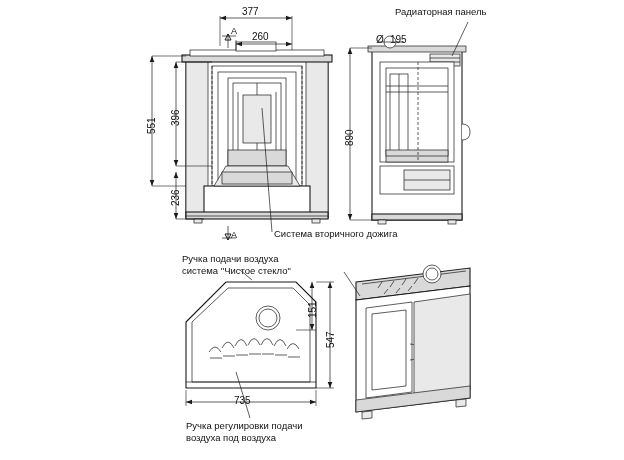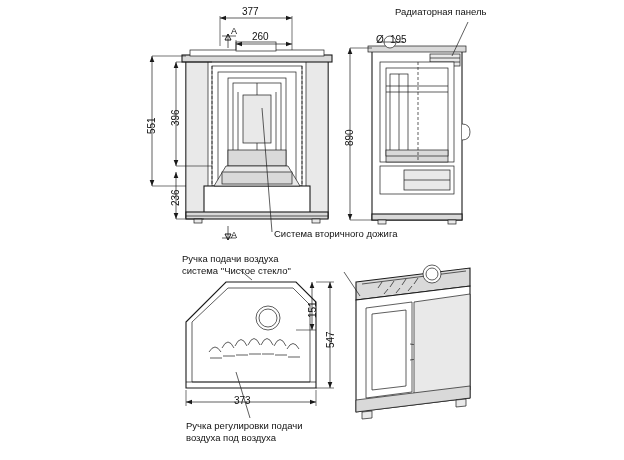--- a/index.html
+++ b/index.html
@@ -226,21 +226,21 @@
 
   <div class="dimv" style="left:146px;top:134px;">551</div>
   <div class="dimv" style="left:170px;top:126px;">396</div>
   <div class="dimv" style="left:170px;top:206px;">236</div>
 
   <div class="dimv" style="left:344px;top:146px;">890</div>
 
   <div class="dim" style="left:376px;top:34px;">Ø</div>
   <div class="dim" style="left:390px;top:34px;">195</div>
 
-  <div class="dim" style="left:234px;top:395px;">373</div>
+  <div class="dim" style="left:234px;top:395px;">735</div>
   <div class="dimv" style="left:325px;top:348px;">547</div>
   <div class="dimv" style="left:307px;top:318px;">151</div>
 
   <div class="lbl" style="left:366px;top:6px;margin-left:29px;">Радиаторная панель</div>
   <div class="lbl" style="left:274px;top:228px;">Система вторичного дожига</div>
 
   <div class="lbl" style="left:182px;top:253px;">Ручка подачи воздуха</div>
   <div class="lbl" style="left:182px;top:265px;">система "Чистое стекло"</div>
 
   <div class="lbl" style="left:186px;top:420px;">Ручка регулировки подачи</div>

